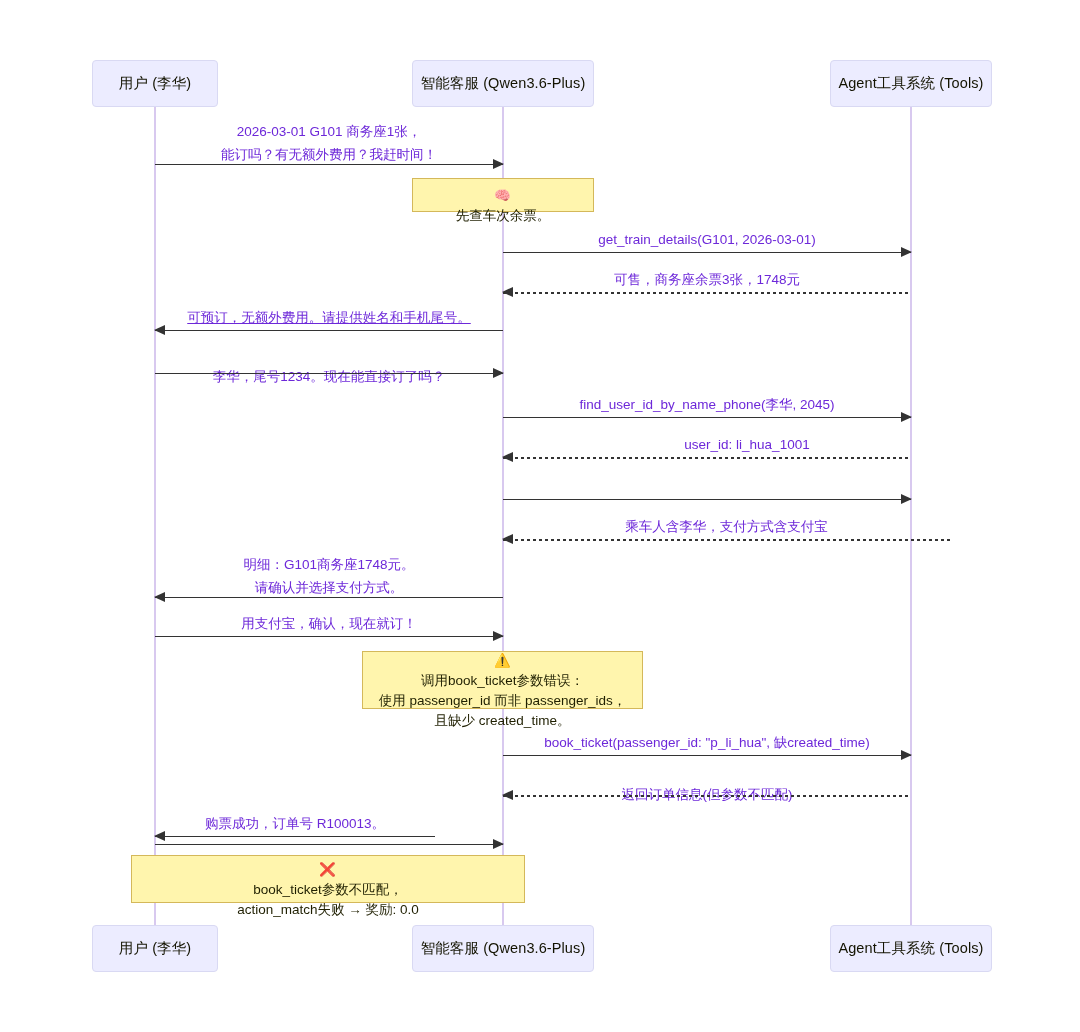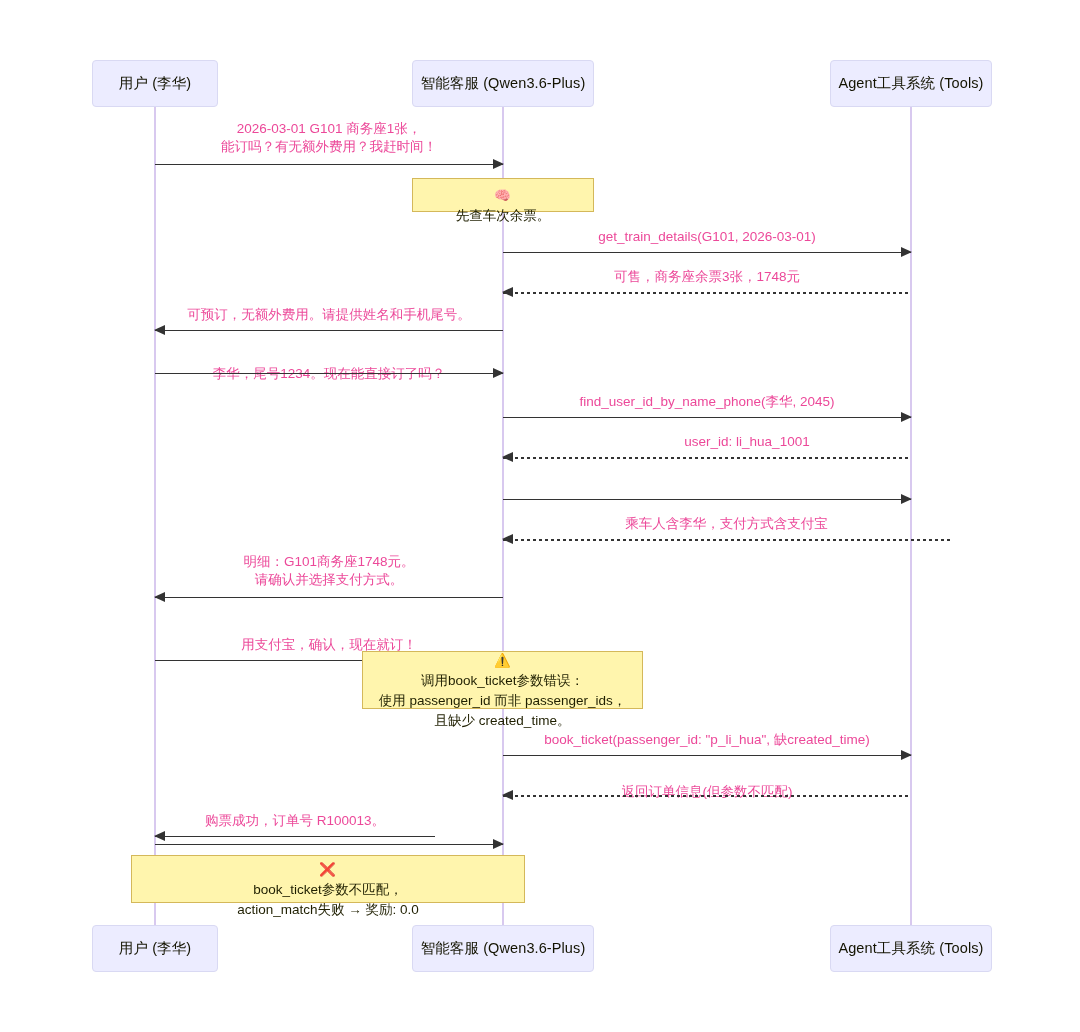--- a/index.html
+++ b/index.html
@@ -34,23 +34,23 @@
     white-space:nowrap;
   }
 
   
   .msg{position:absolute;}
   .msg .label{
     position:absolute;
     left:0;
     width:100%;
     text-align:center;
-    color:#ec4899;
+    color:#6d28d9;
     font-size:13.5px;
-    line-height:18px;
+    line-height:23px;
     white-space:pre;
   }
   .msg .line{
     position:absolute;
     height:0;
     border-top:1.4px solid #333333;
     left:0;right:0;
   }
   .msg.dotted .line{
     border-top:1.5px dashed #333333;
@@ -130,21 +130,21 @@
     <div class="arrowhead right" style="right:-1px;top:19px;"></div>
   </div>
 
   <div class="msg dotted" style="left:503px;top:268px;width:408px;height:26px;">
     <div class="label" style="top:0;">可售，商务座余票3张，1748元</div>
     <div class="line" style="top:24px;"></div>
     <div class="arrowhead left" style="left:-1px;top:19px;"></div>
   </div>
 
   <div class="msg" style="left:155px;top:306px;width:348px;height:26px;">
-    <div class="label" style="top:0;">可预订，无额外费用。请提供姓名和手机尾号。</div>
+    <div class="label" style="top:0;text-decoration:underline;">可预订，无额外费用。请提供姓名和手机尾号。</div>
     <div class="line" style="top:24px;"></div>
     <div class="arrowhead left" style="left:-1px;top:19px;"></div>
   </div>
 
   <div class="msg" style="left:155px;top:349px;width:348px;height:26px;">
     <div class="label" style="top:16px;">李华，尾号1234。现在能直接订了吗？</div>
     <div class="line" style="top:24px;"></div>
     <div class="arrowhead right" style="right:-1px;top:19px;"></div>
   </div>
 
@@ -171,21 +171,21 @@
     <div class="arrowhead left" style="left:-1px;top:19px;"></div>
   </div>
 
   <div class="msg" style="left:155px;top:553px;width:348px;height:46px;">
     <div class="label" style="top:0;">明细：G101商务座1748元。
 请确认并选择支付方式。</div>
     <div class="line" style="top:44px;"></div>
     <div class="arrowhead left" style="left:-1px;top:39px;"></div>
   </div>
 
-  <div class="msg" style="left:155px;top:612px;width:348px;height:26px;margin-top:24px;">
+  <div class="msg" style="left:155px;top:612px;width:348px;height:26px;">
     <div class="label" style="top:0;">用支付宝，确认，现在就订！</div>
     <div class="line" style="top:24px;"></div>
     <div class="arrowhead right" style="right:-1px;top:19px;"></div>
   </div>
 
   <div class="msg" style="left:503px;top:731px;width:408px;height:26px;">
     <div class="label" style="top:0;">book_ticket(passenger_id: "p_li_hua", 缺created_time)</div>
     <div class="line" style="top:24px;"></div>
     <div class="arrowhead right" style="right:-1px;top:19px;"></div>
   </div>

